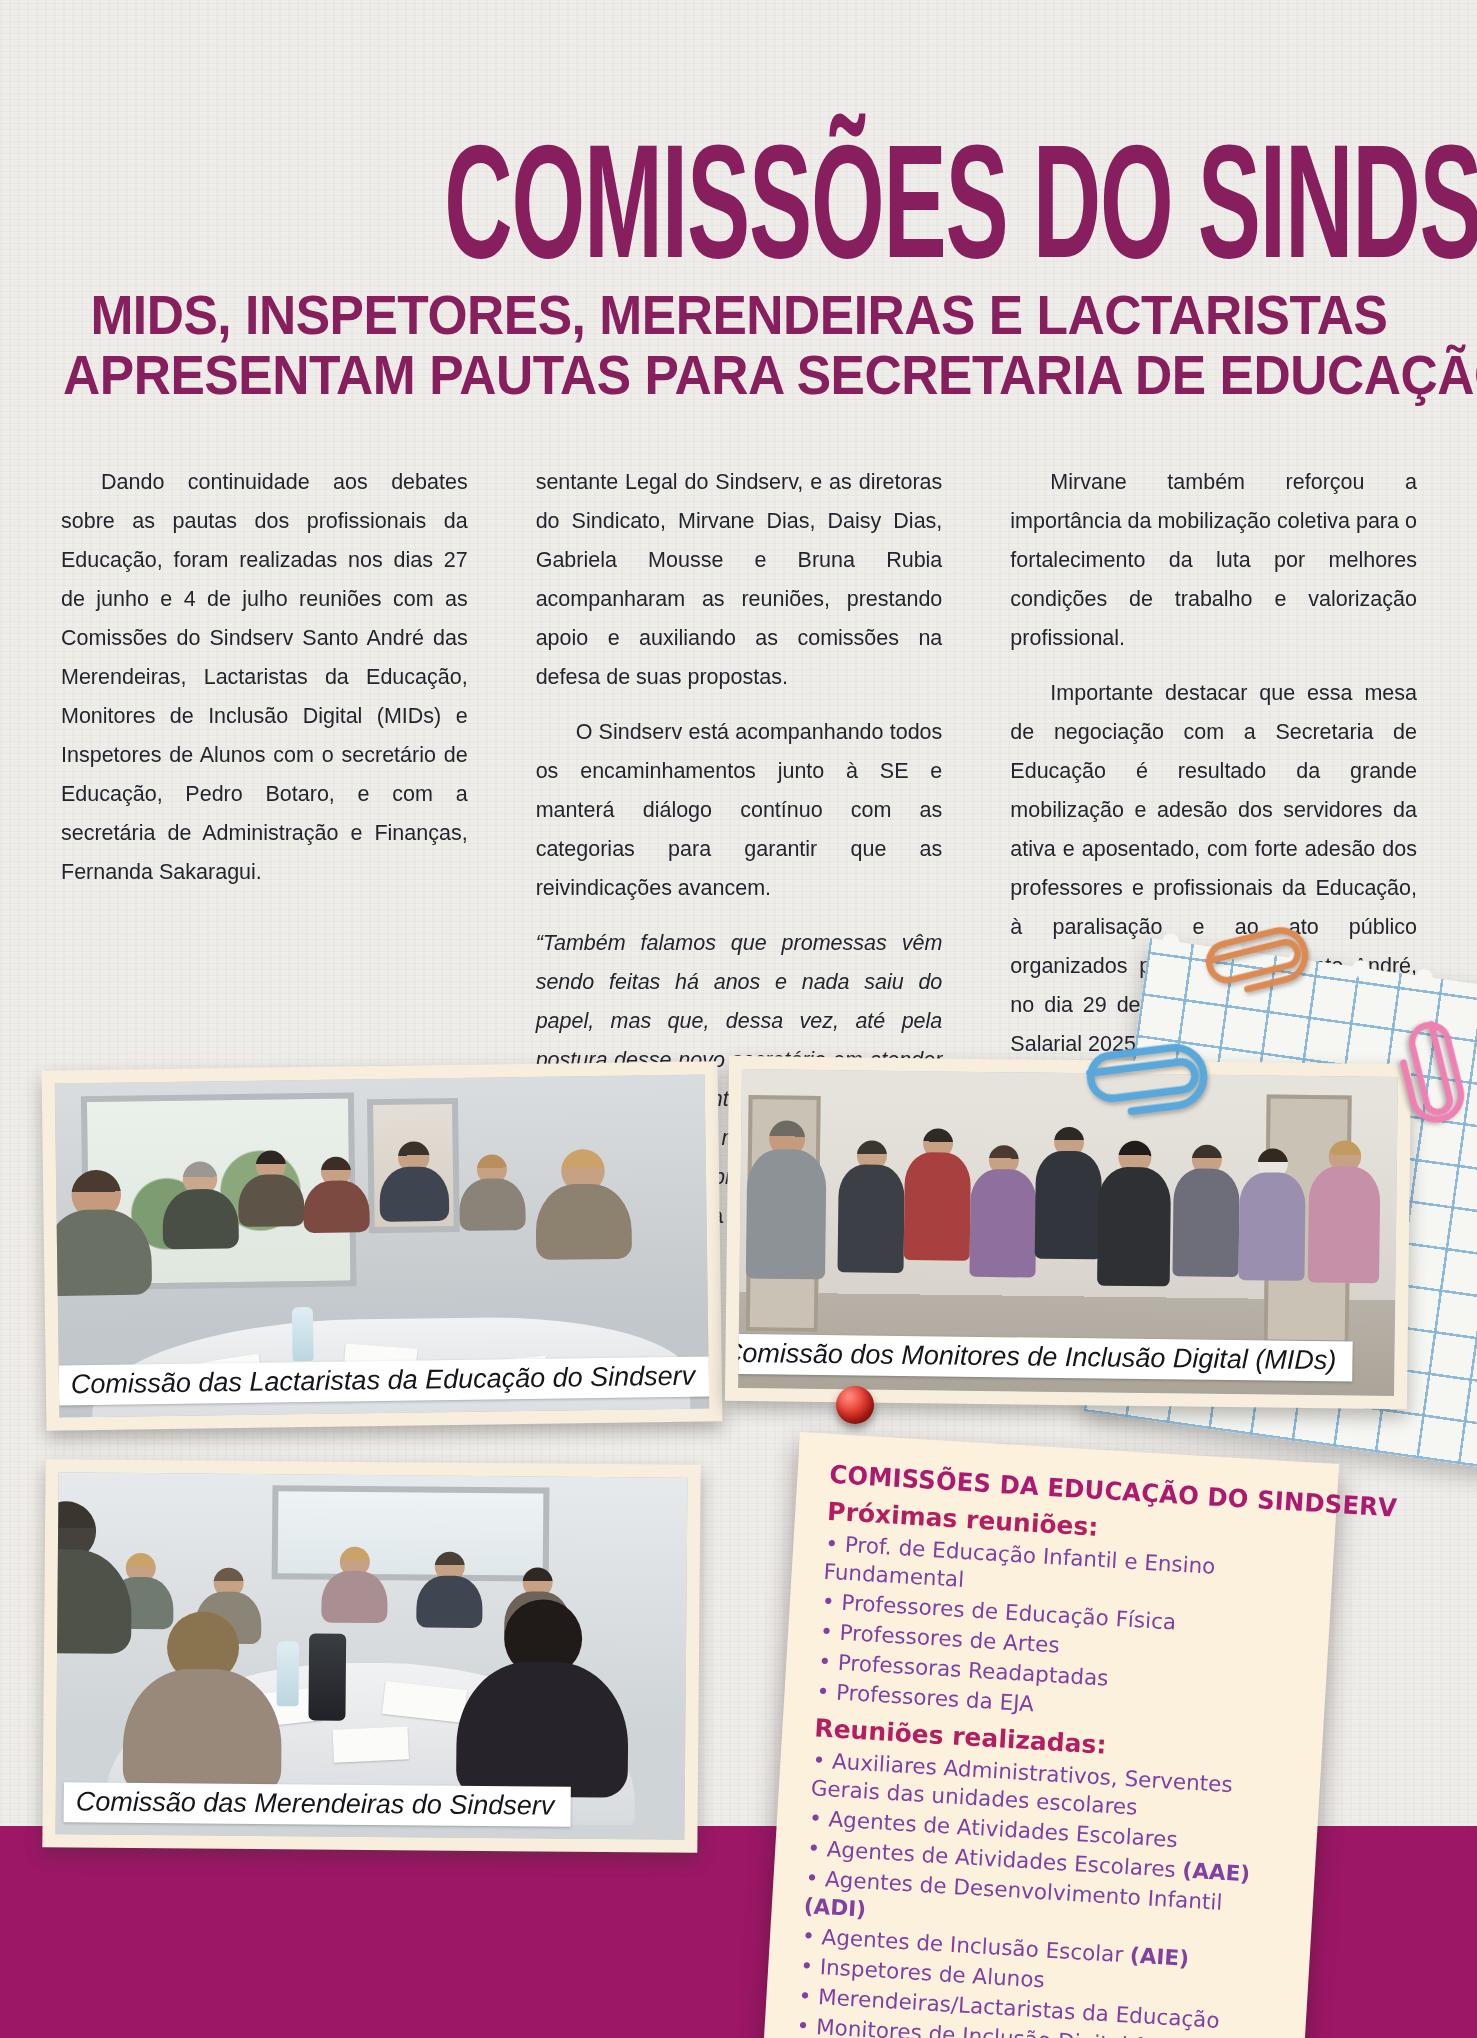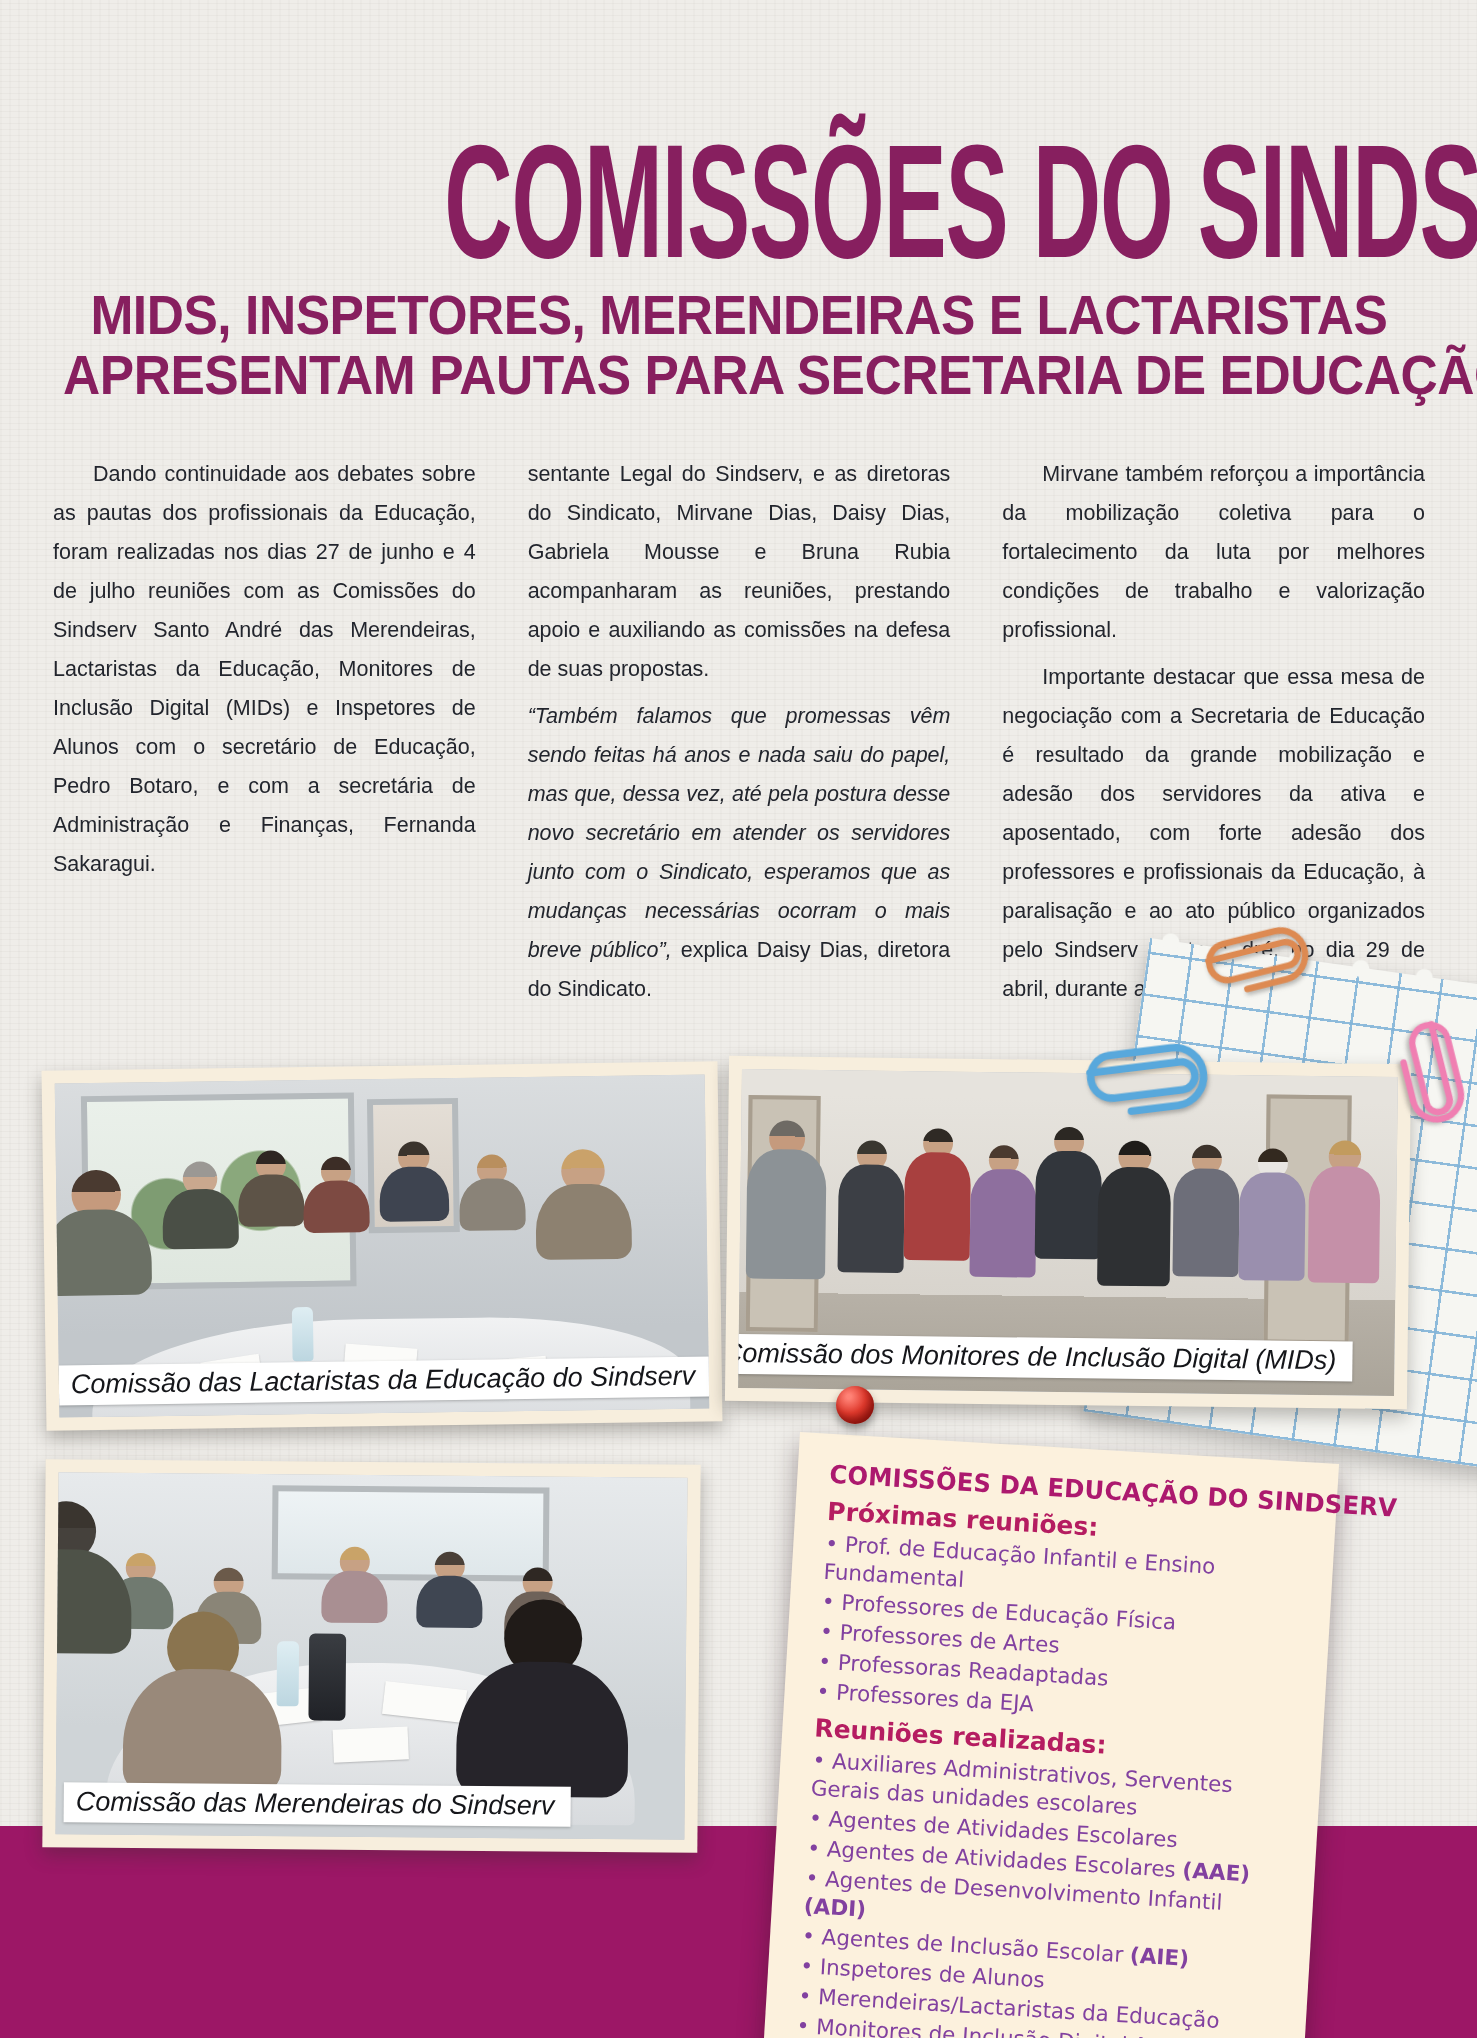--- a/index.html
+++ b/index.html
@@ -15,21 +15,21 @@
   .masthead span{color:#fff;font-weight:bold;font-size:30px;white-space:nowrap;transform:scaleX(.93);letter-spacing:.2px;}
   
   .hl-wrap{position:absolute;left:0;top:118px;width:1477px;text-align:center;color:#871f5f;}
   .hl1{display:inline-block;font-size:162px;font-weight:bold;line-height:1.02;white-space:nowrap;
        transform:scaleX(.585);transform-origin:center;letter-spacing:-2px;}
   .hl2,.hl3{display:inline-block;font-size:56px;font-weight:bold;line-height:1.06;white-space:nowrap;
        transform:scaleX(.92);transform-origin:center;letter-spacing:-.5px;}
   .hl2{margin-top:2px;} .hl3{margin-top:0px;}
   
   .cols{position:absolute;left:45px;top:447px;width:1388px;display:grid;grid-template-columns:1fr 1fr 1fr;column-gap:36px;}
-  .col p{margin:8px;font-size:21.5px;line-height:39px;color:#22252d;text-align:justify;hyphens:auto;-webkit-hyphens:auto;}
+  .col p{margin:16px;font-size:21.5px;line-height:39px;color:#22252d;text-align:justify;hyphens:auto;-webkit-hyphens:auto;}
   .col p.ind{text-indent:40px;}
   .quote{font-style:italic;}
   
   .band{position:absolute;left:0;top:1826px;width:1477px;height:212px;background:#9c1766;}
   
   .gridpaper{position:absolute;left:1150px;top:938px;width:430px;height:478px;transform:rotate(8deg);transform-origin:top left;
      background:
        repeating-linear-gradient(0deg, rgba(130,180,216,.9) 0 2.5px, transparent 2.5px 42px),
        repeating-linear-gradient(90deg, rgba(130,180,216,.9) 0 2.5px, transparent 2.5px 42px),
        #f6f6f2;
@@ -81,20 +81,21 @@
     <span class="hl2">MIDS, INSPETORES, MERENDEIRAS E LACTARISTAS</span><br>
     <span class="hl3">APRESENTAM PAUTAS PARA SECRETARIA DE EDUCAÇÃO</span>
   </div>
 
   <div class="cols">
     <div class="col">
       <p class="ind">Dando continuidade aos debates sobre as pautas dos profissionais da Educação, foram realizadas nos dias 27 de junho e 4 de julho reuniões com as Comissões do Sindserv Santo André das Merendeiras, Lactaristas da Educação, Monitores de Inclusão Digital (MIDs) e Inspetores de Alunos com o secretário de Educação, Pedro Botaro, e com a secretária de Administração e Finanças, Fernanda Sakaragui.</p>
     </div>
     <div class="col">
       <p>sentante Legal do Sindserv, e as diretoras do Sindicato, Mirvane Dias, Daisy Dias, Gabriela Mousse e Bruna Rubia acompanharam as reuniões, prestando apoio e auxiliando as comissões na defesa de suas propostas.</p>
+      <p class="ind">O Sindserv está acompanhando todos os encaminhamentos junto à SE e manterá diálogo contínuo com as categorias para garantir que as reivindicações avancem.</p>
       <p><span class="quote">“Também falamos que promessas vêm sendo feitas há anos e nada saiu do papel, mas que, dessa vez, até pela postura desse novo secretário em atender os servidores junto com o Sindicato, esperamos que as mudanças necessárias ocorram o mais breve público”,</span><span> explica Daisy Dias, diretora do Sindicato.</span></p>
     </div>
     <div class="col">
       <p class="ind">Mirvane também reforçou a importância da mobilização coletiva para o fortalecimento da luta por melhores condições de trabalho e valorização profissional.</p>
       <p class="ind">Importante destacar que essa mesa de negociação com a Secretaria de Educação é resultado da grande mobilização e adesão dos servidores da ativa e aposentado, com forte adesão dos professores e profissionais da Educação, à paralisação e ao ato público organizados pelo Sindserv Santo André, no dia 29 de abril, durante a Campanha Salarial 2025.</p>
     </div>
   </div>
 
   <div class="band"></div>
 

